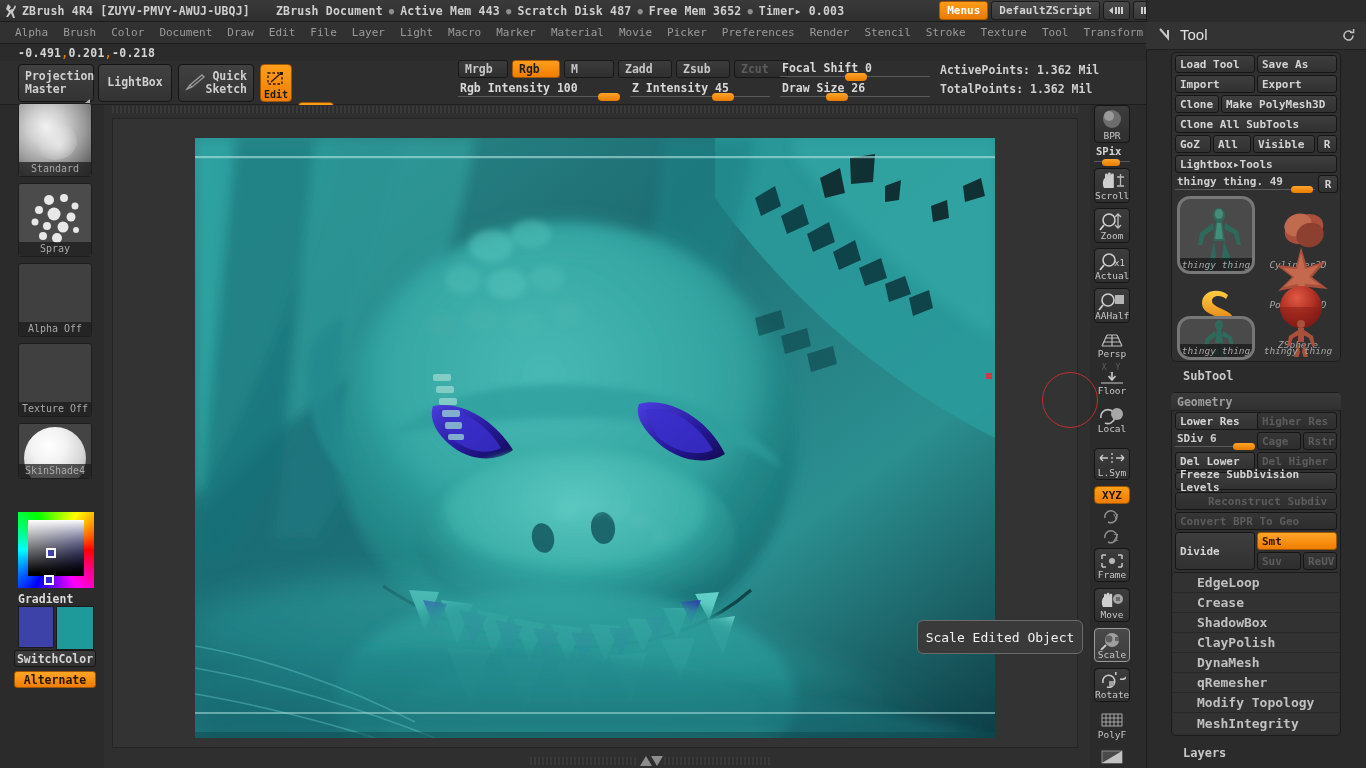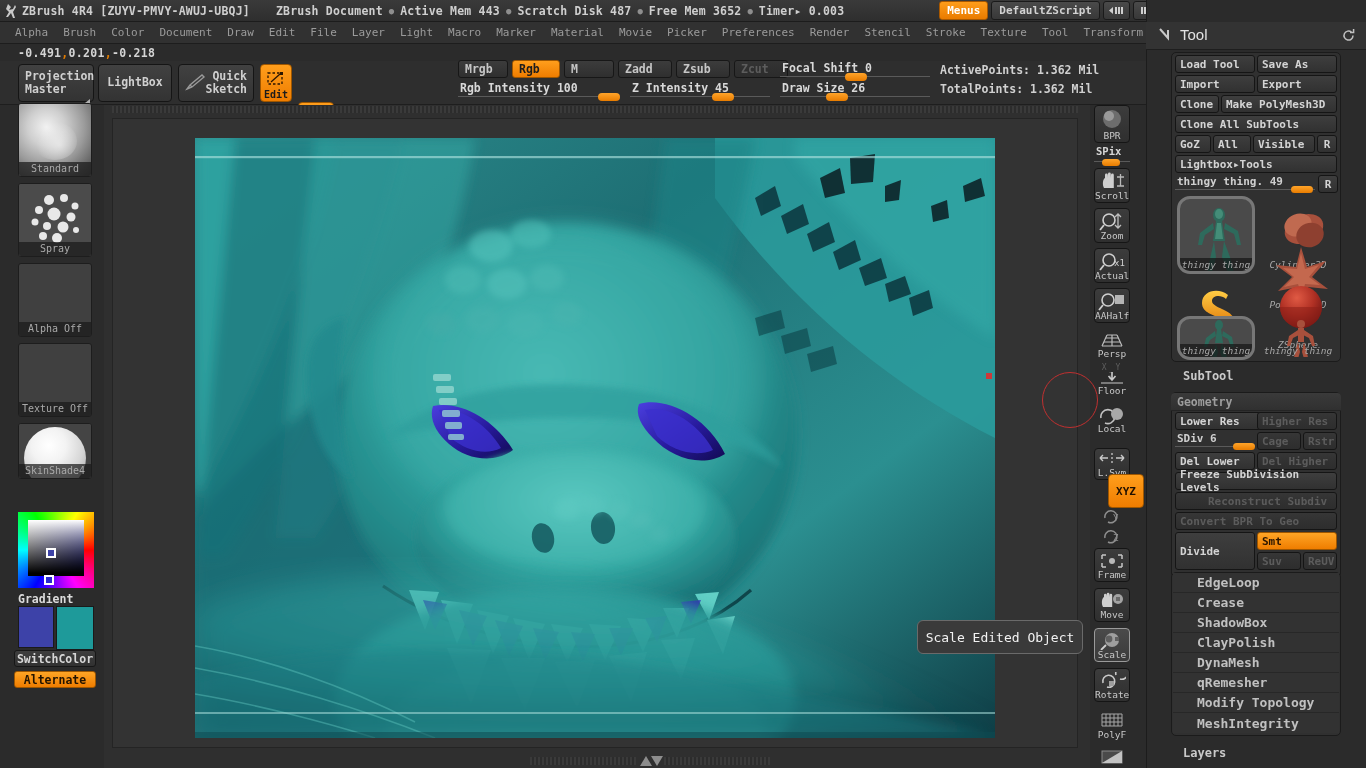--- a/index.html
+++ b/index.html
@@ -770,21 +770,21 @@
 <div class="rbtn" style="top:448px;height:32px;">
   <div class="ri">
     <svg width="28" height="14" viewBox="0 0 28 14">
         <path d="M2 6 L10 6 M2 6 L5 3 M2 6 L5 9" stroke="#c9c9c9" stroke-width="1.4" fill="none"></path>
         <path d="M26 6 L18 6 M26 6 L23 3 M26 6 L23 9" stroke="#c9c9c9" stroke-width="1.4" fill="none"></path>
         <path d="M14 1 L14 11" stroke="#c9c9c9" stroke-width="1.3" stroke-dasharray="2 2"></path>
       </svg>
   </div>
   <div class="rl">L.Sym</div>
 </div>
-<div class="rbtn on" style="top:474px;height:34px;display:flex;align-items:center;justify-content:center;font-weight:bold;font-size:11px;margin-left:14px;">
+<div class="rbtn on" style="top:486px;height:18px;display:flex;align-items:center;justify-content:center;font-weight:bold;font-size:11px;">
   <span>XYZ</span>
 </div>
 <div class="rbtn flat" style="top:506px;height:20px;">
   <div class="ri" style="top:1px;">
     <svg width="22" height="16" viewBox="0 0 22 16">
         <path d="M4 10 a6 6 0 1 1 3 4" fill="none" stroke="#8e8e8e" stroke-width="1.5"></path>
         <text x="12" y="13" font-size="9" font-family="DejaVu Sans Mono" fill="#8e8e8e">Y</text>
       </svg>
   </div>
 </div>

